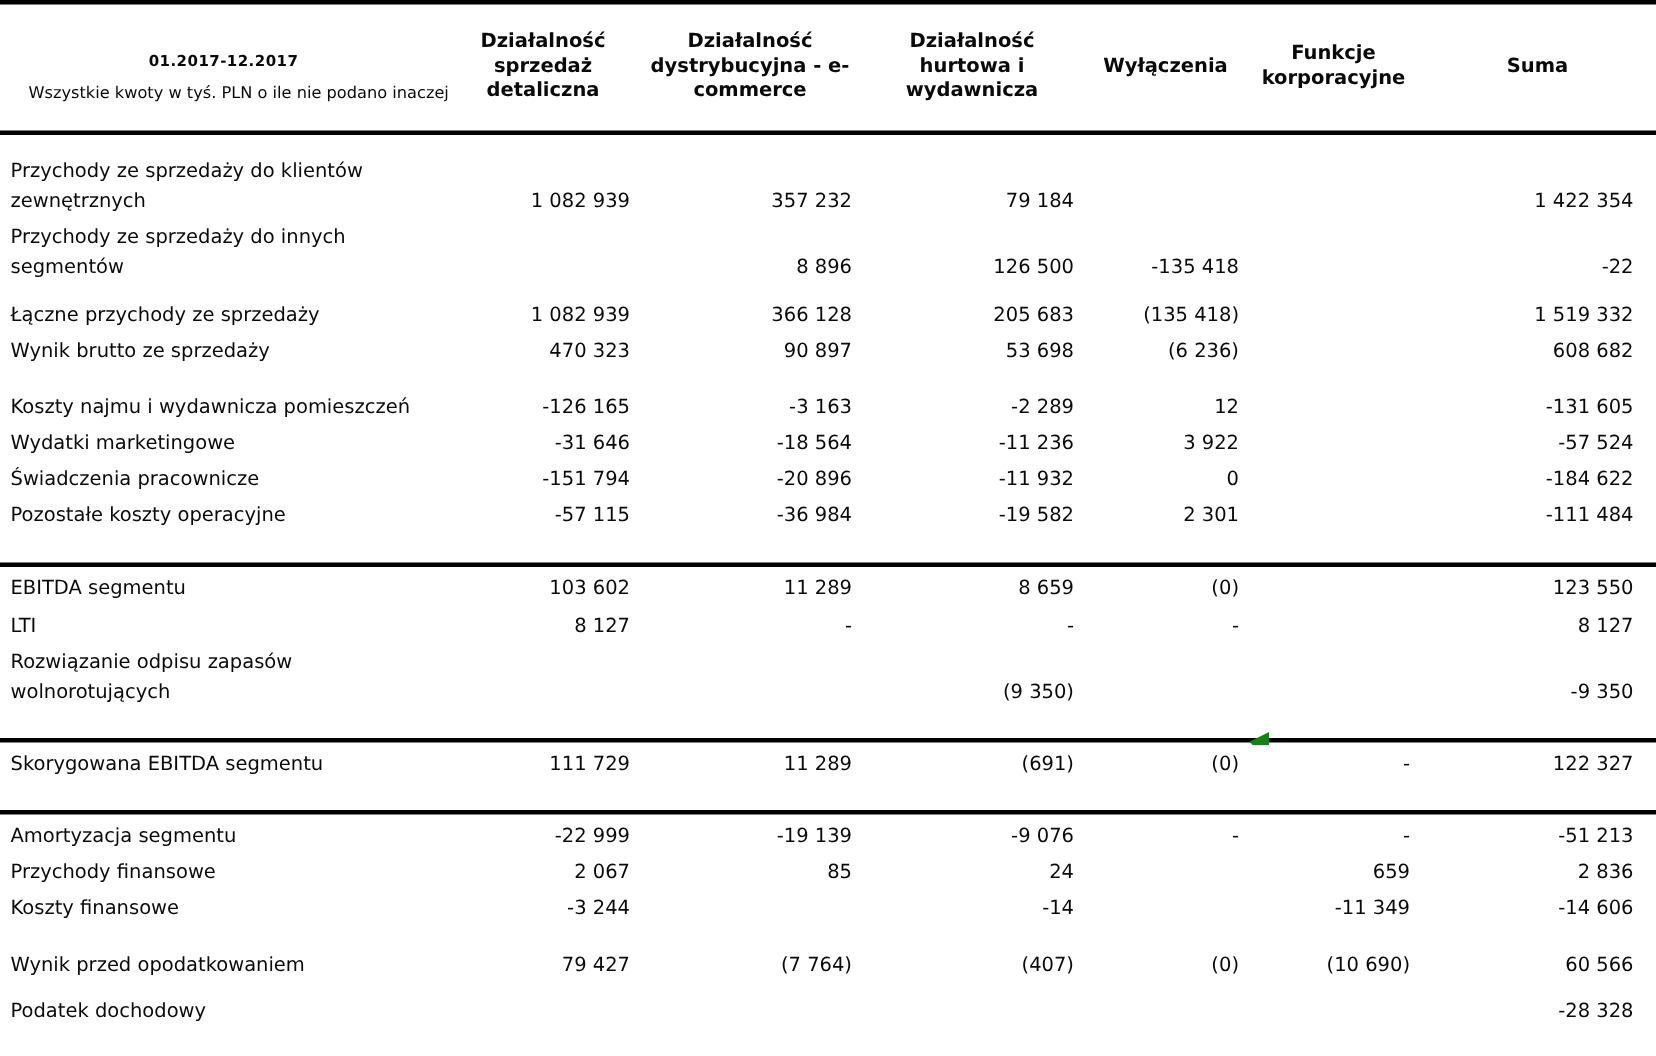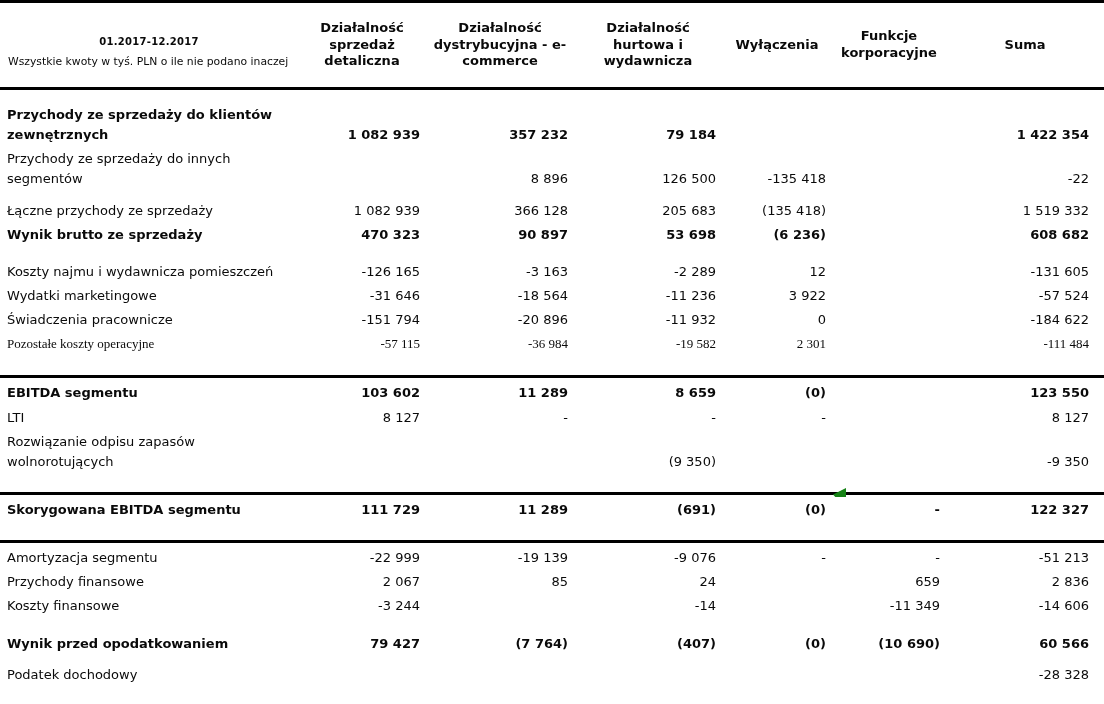--- a/index.html
+++ b/index.html
@@ -50,46 +50,46 @@
     font-weight: 700;
     text-align: center;
     letter-spacing: 0.3px;
     margin-top: 14px;
   }
   .subtitle {
     font-size: 10.8px;
     font-weight: 400;
     text-align: left;
     white-space: nowrap;
-    padding-left: 8px;
+    padding-left: 19px;
     margin-top: 7px;
   }
 
   td {
     vertical-align: bottom;
     padding: 2px 6px 2px 0;
     line-height: 1.55;
   }
   td.lbl {
     padding-left: 7px;
     padding-right: 4px;
     text-align: left;
   }
   td.num {
     position: relative;
     text-align: right;
     white-space: nowrap;
   }
   td:last-child { padding-right: 15px; }
 
-  tr.bold { font-weight: 700; }
+  tr.bold { font-weight: 400; }
   tr.rule-t td { border-top: 3px solid #000; padding-top: 5px; }
   tr.gap-md td { padding-top: 15px; }
   tr.gap-sm td { padding-top: 9px; }
-  tr.pad-b td { padding-bottom: 21px; font-family: Liberation Serif, serif; }
+  tr.pad-b td { padding-bottom: 21px; }
   tr.pad-b-sm td { padding-bottom: 20px; }
 
   .marker {
     position: absolute;
     right: -14px;
     top: -7px;
     width: 13px;
     height: 9px;
     clip-path: polygon(0 72%, 100% 0, 100% 100%, 18% 100%);
   }

